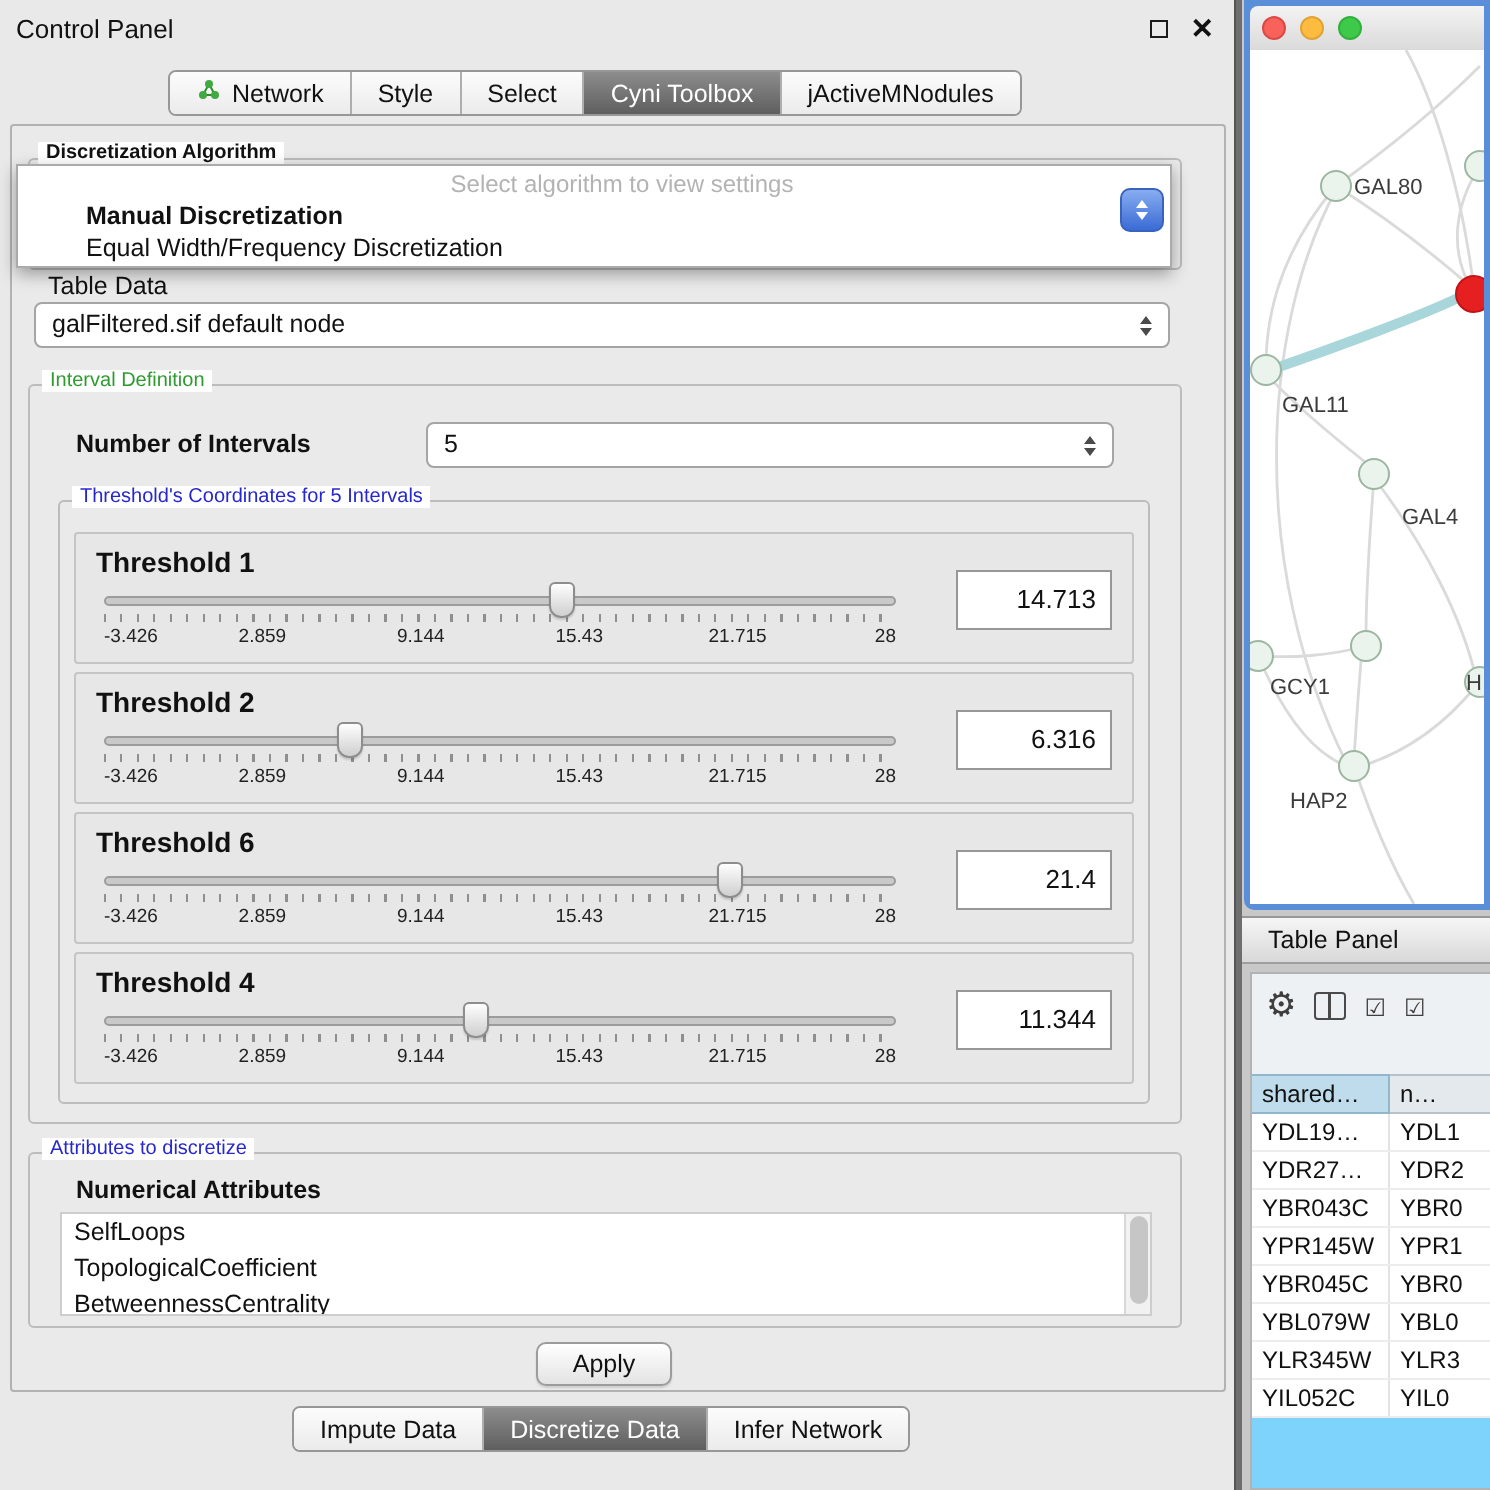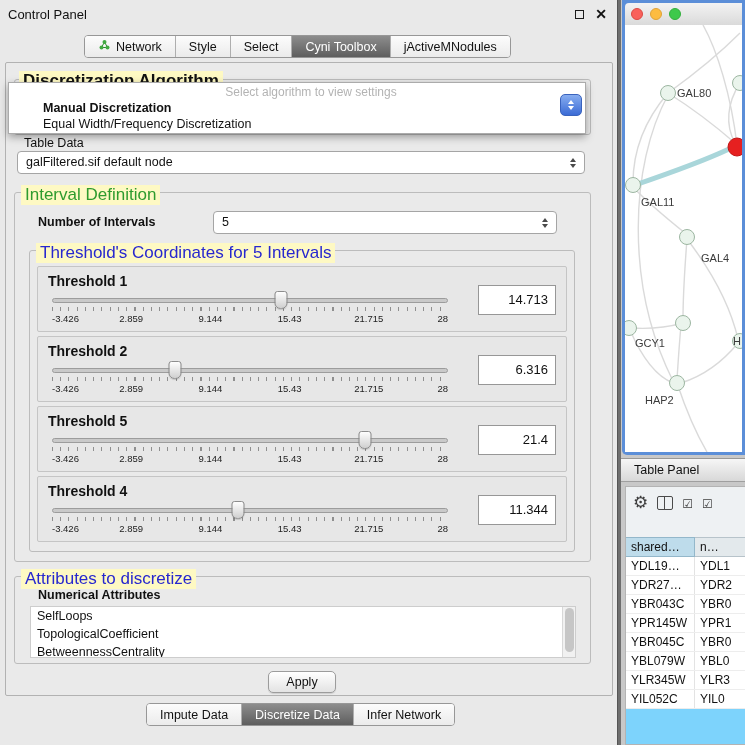--- a/index.html
+++ b/index.html
@@ -16,21 +16,21 @@
   .seg{position:absolute;display:flex;height:23px;border:1px solid #979797;border-radius:4px;background:#f4f4f4;overflow:hidden;}
   .seg-item{display:flex;align-items:center;gap:5px;padding:0 13px;font-size:12.5px;background:linear-gradient(#fcfcfc,#ebebeb);border-right:1px solid #aeaeae;cursor:pointer;white-space:nowrap;}
   .seg-item:last-child{border-right:none;}
   .seg-item.selected{background:linear-gradient(#8d8d8d,#5e5e5e);color:#fff;}
   #tabs-top{left:84px;top:35px;}
   #tabs-bottom{left:146px;top:703px;}
 
   .cp-body{position:absolute;left:5px;top:62px;width:608px;height:634px;border:1px solid #b2b2b2;border-radius:2px;background:#eaeaea;}
 
   .group{position:absolute;border:1px solid #bcbcbc;border-radius:3px;}
-  .group-title{position:absolute;font-size:17px;background:#fef9c3;padding:0 4px;white-space:nowrap;}
+  .group-title{position:absolute;font-size:10px;background:#ffffff;padding:0 4px;white-space:nowrap;}
   .t-green{color:#2e9b2e;}
   .t-blue{color:#2727cf;}
 
   #algo-group{left:14px;top:79px;width:577px;height:56px;}
   #algo-title{left:19px;top:71px;font-weight:bold;}
 
   .popup{position:absolute;left:8px;top:82px;width:578px;height:52px;background:#fff;border:1px solid #ababab;box-shadow:0 3px 8px rgba(0,0,0,0.35);z-index:6;padding-top:1px;padding-left:28px;}
   .popup-placeholder{text-align:center;color:#b3b3b3;font-size:12px;height:16px;line-height:16px;}
   .popup-item{font-size:12.5px;height:16px;line-height:16px;padding:0 6px;cursor:pointer;}
   .popup-item.bold{font-weight:bold;}
@@ -214,21 +214,21 @@
           <span class="scale-label" style="left: 60%;">15.43</span>
           <span class="scale-label" style="left: 80%;">21.715</span>
           <span class="scale-label" style="left: 100%; transform: translateX(-100%);">28</span>
         </div>
       <div class="thumb" style="left: 30.9998%;"></div>
     </div>
     <div class="value-box">6.316</div>
   </div>
 
   <div class="th-panel" style="top:406px">
-    <div class="th-label">Threshold 5</div>
+    <div class="th-label">Threshold 6</div>
     <div class="slider-area">
       <div class="track"></div>
       <div class="ticks"></div>
       <div class="scale">
           <span class="scale-label" style="left: 0%; transform: none;">-3.426</span>
           <span class="scale-label" style="left: 20%;">2.859</span>
           <span class="scale-label" style="left: 40%;">9.144</span>
           <span class="scale-label" style="left: 60%;">15.43</span>
           <span class="scale-label" style="left: 80%;">21.715</span>
           <span class="scale-label" style="left: 100%; transform: translateX(-100%);">28</span>

